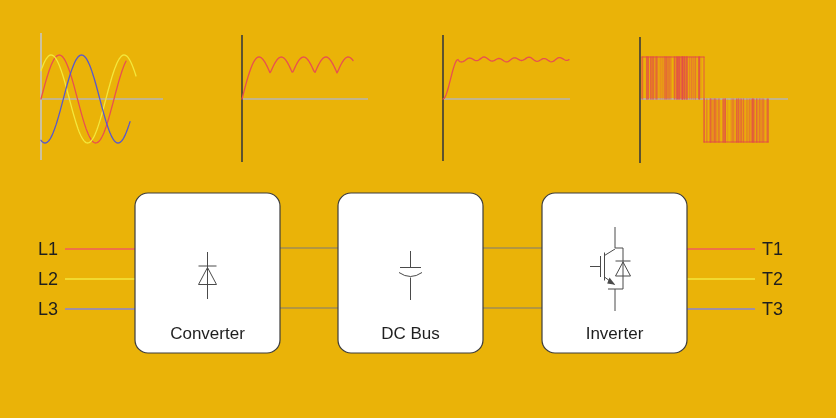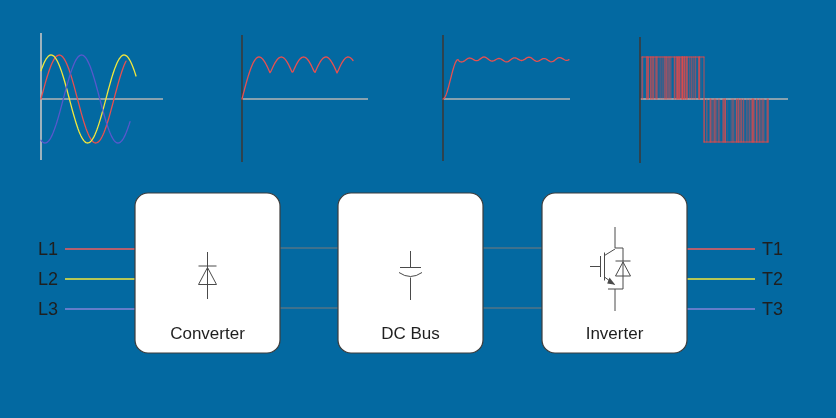--- a/index.html
+++ b/index.html
@@ -1,17 +1,17 @@
 <!DOCTYPE html>
 <html><head>
 <meta charset="utf-8">
 <style>
   html,body{margin:0;padding:0;background:#ffffff;}
   body{width:836px;height:418px;overflow:hidden;}
-  .canvas{position:relative;width:836px;height:418px;background:#0369a1;}
+  .canvas{position:relative;width:836px;height:418px;background:#eab308;}
   svg{display:block;}
   text{font-family:"Liberation Sans","DejaVu Sans",sans-serif;fill:#1f1f1f;}
   .terminal-label{font-size:18px;}
   .block-label{font-size:17px;}
   .block-rect{fill:#ffffff;stroke-width:1.2px;}
   .sym{fill:none;stroke-width:1px;}
   .axis{stroke-width:1.6px;fill:none;}
   .stub{stroke-width:1.4px;}
   .connector{stroke-width:1.1px;}
 </style>

